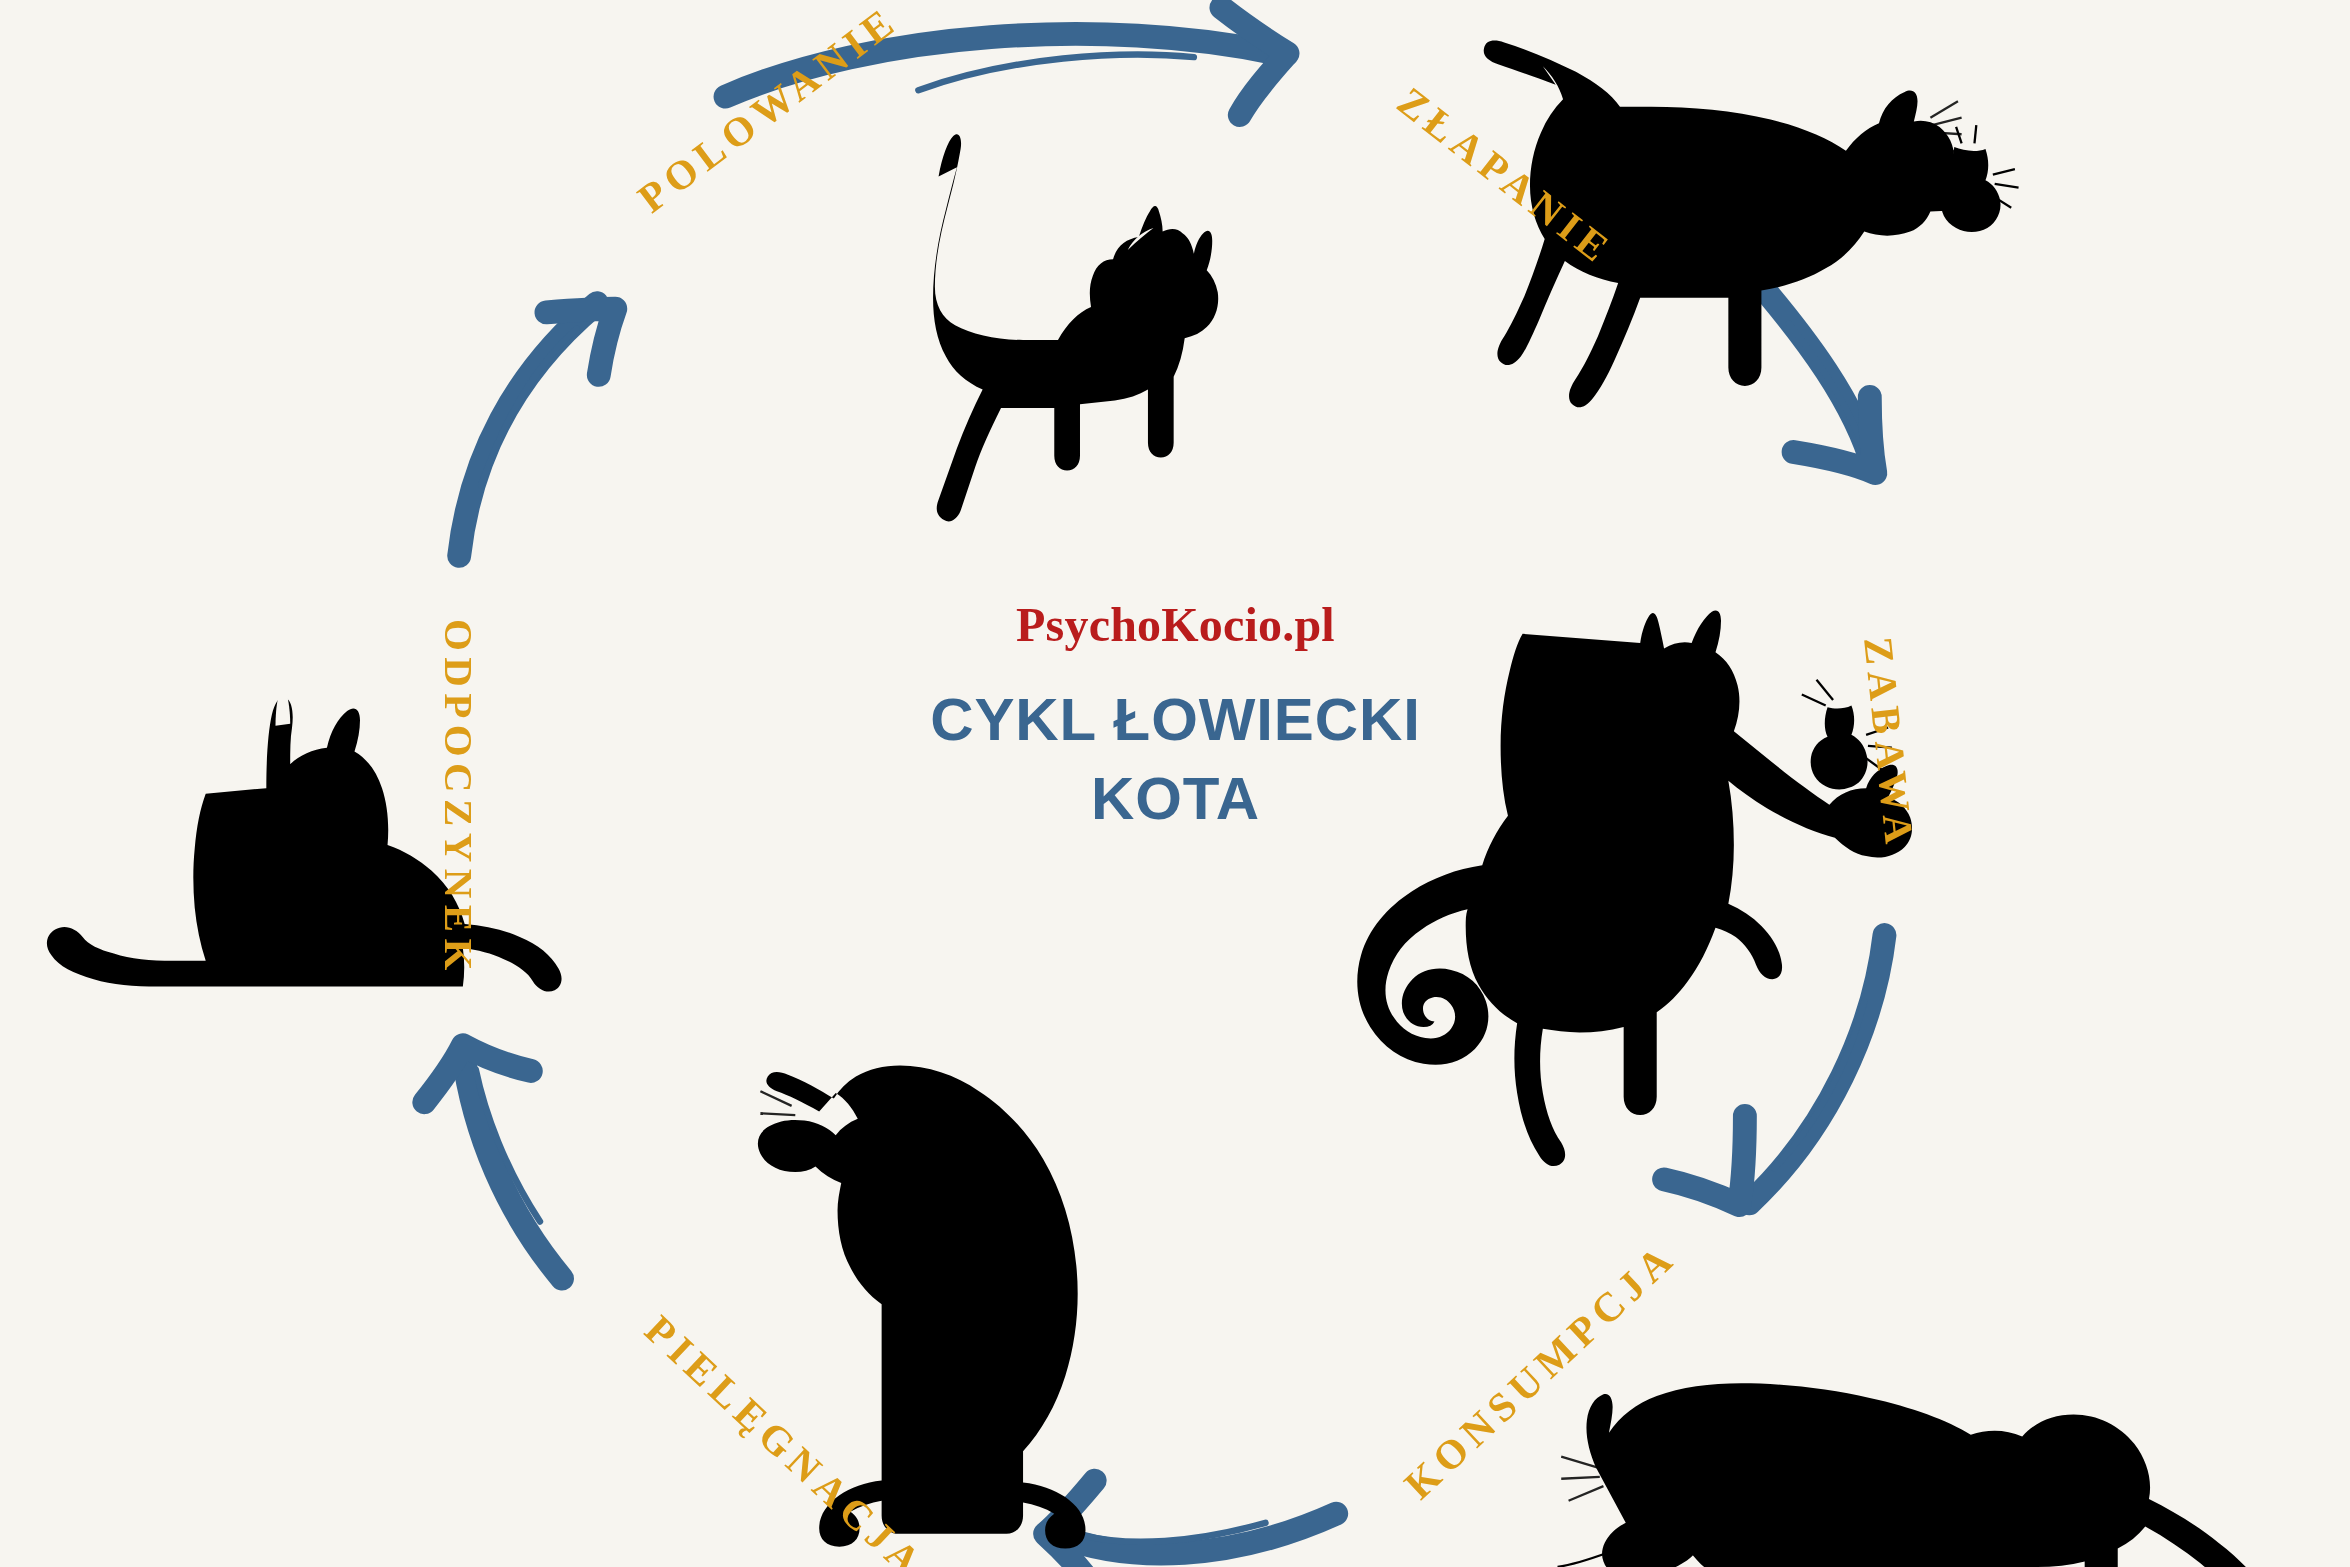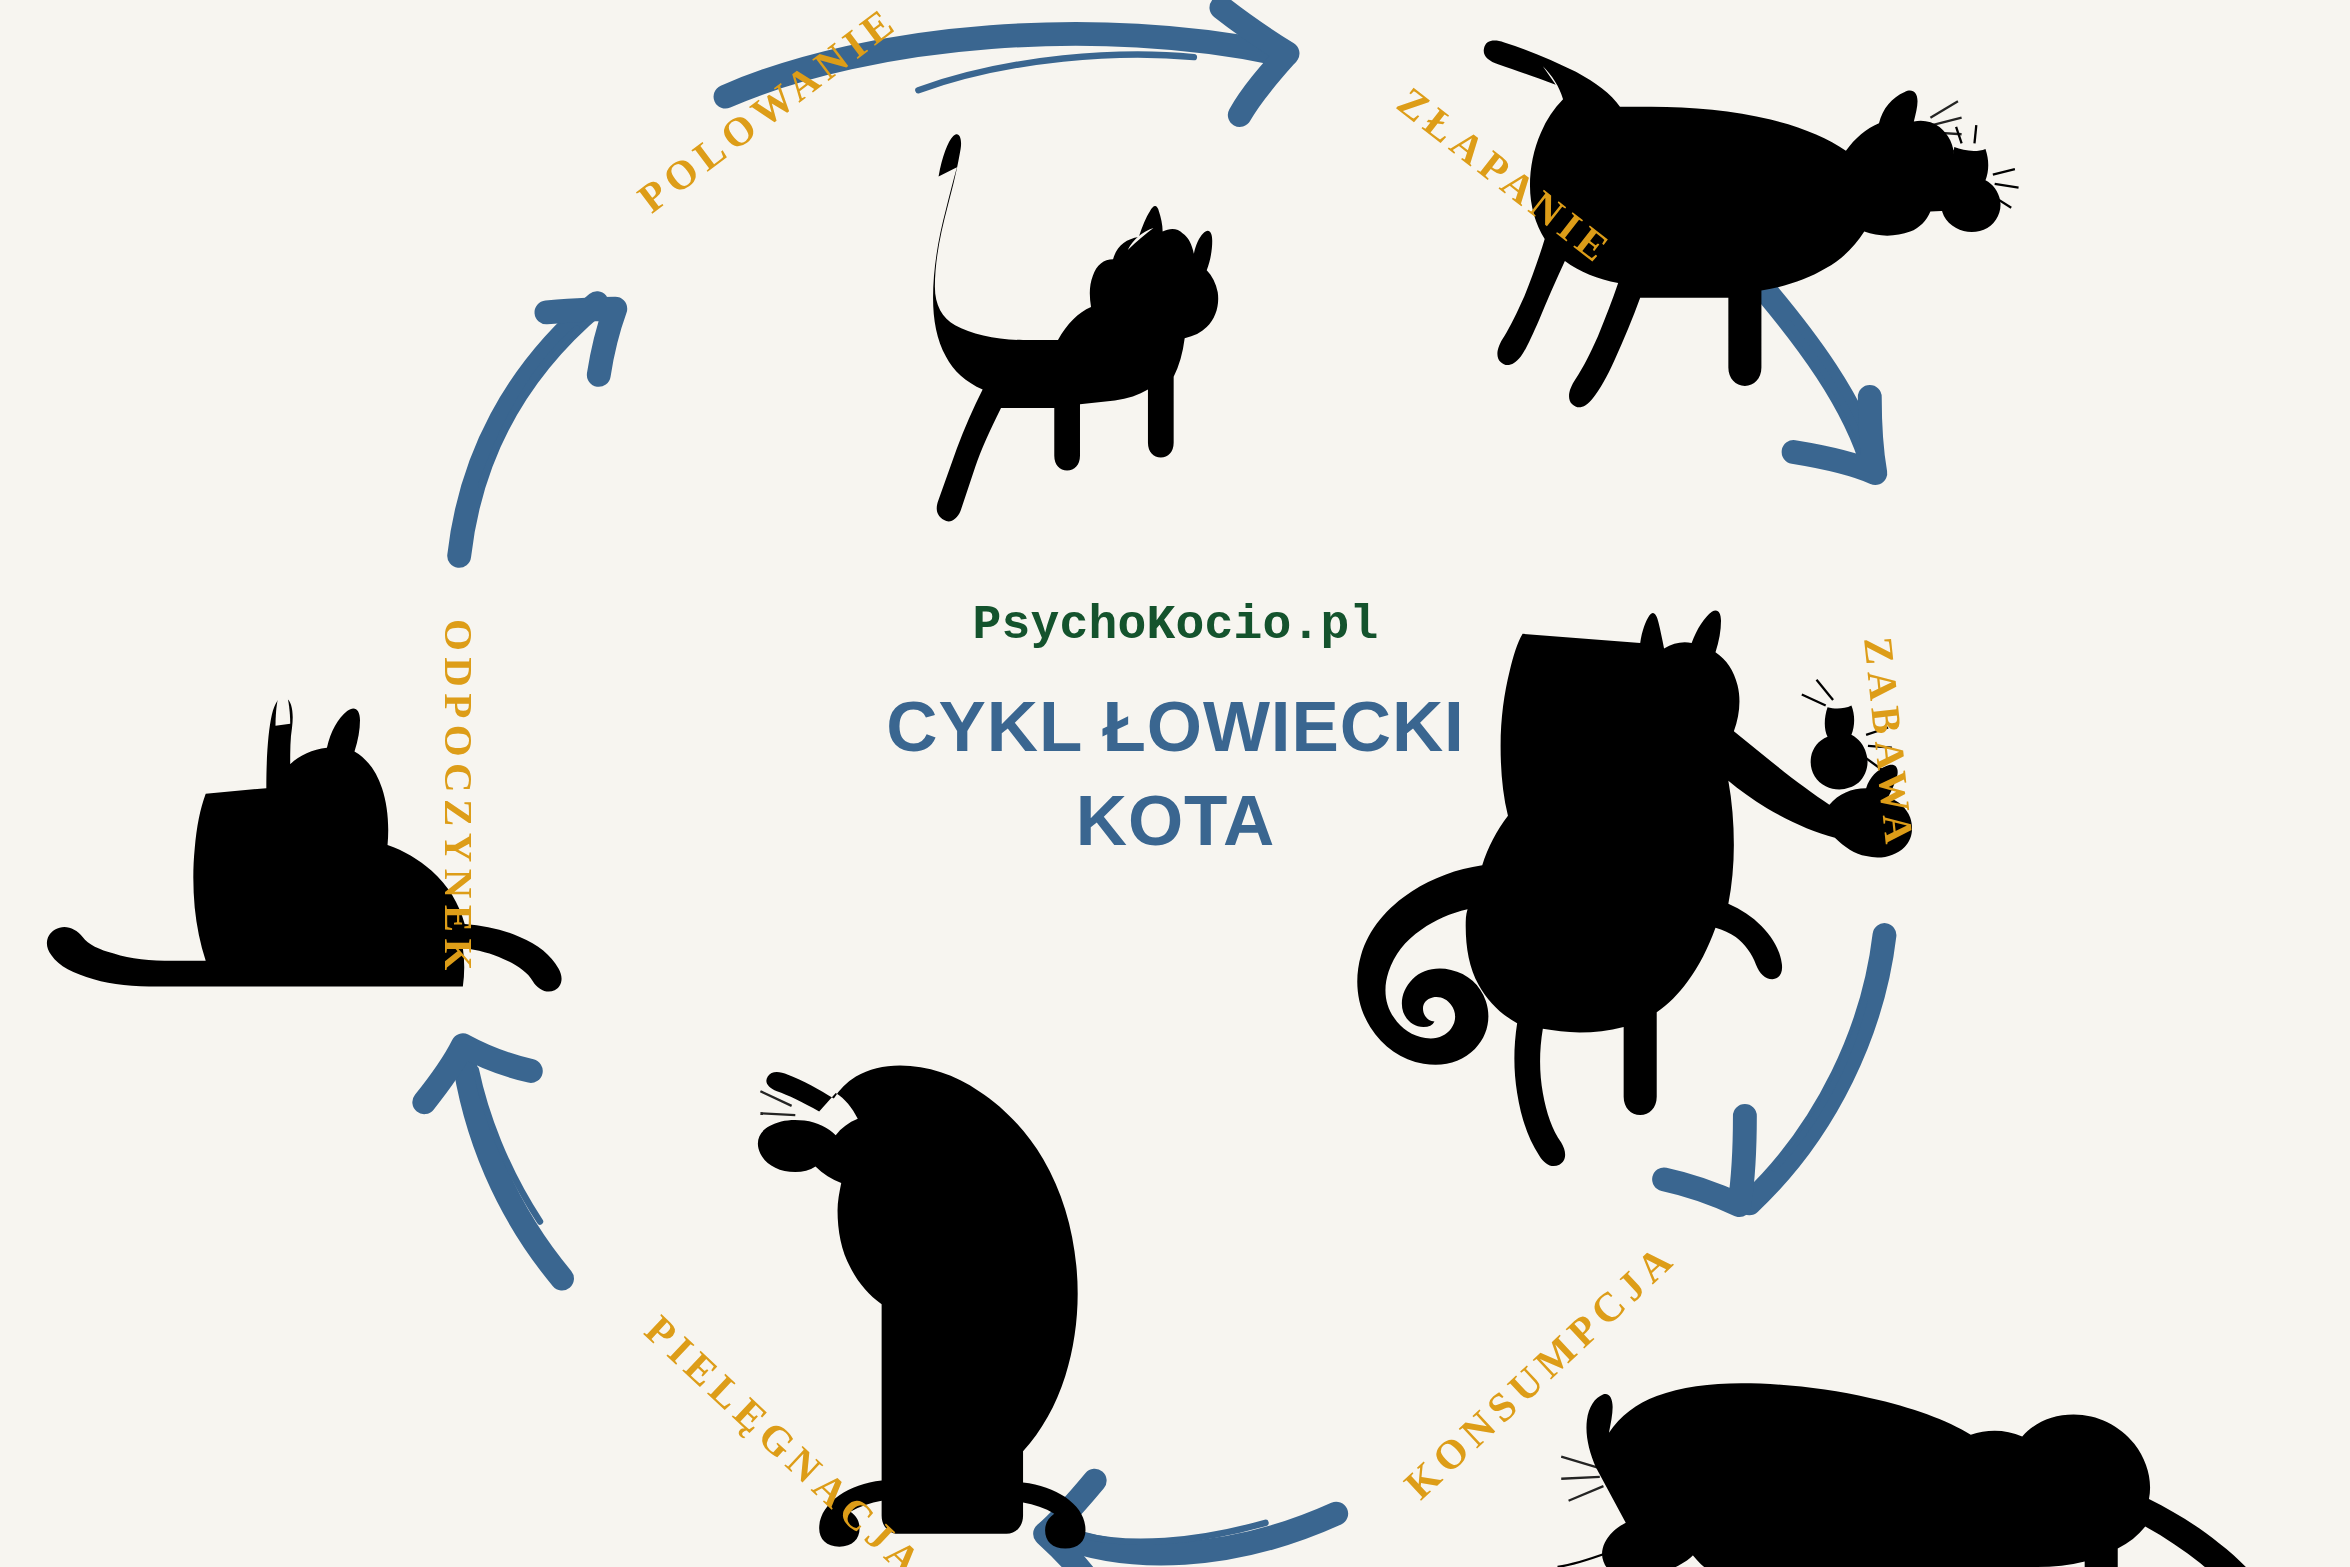--- a/index.html
+++ b/index.html
@@ -24,32 +24,32 @@
   .center-block {
     position: absolute;
     left: 50%;
     top: 601px;
     transform: translateX(-50%);
     width: 826px;
     text-align: center;
     pointer-events: none;
   }
   .brand {
-    font-family: Liberation Mono, monospace;
+    font-family: Liberation Serif, serif;
     font-weight: bold;
     font-size: 48px;
-    color: #14532d;
+    color: #b91c1c;
     letter-spacing: 0.2px;
     margin: 0 0 31px 0;
     line-height: 1;
   }
   .cycle-title {
     font-family: "Liberation Sans", sans-serif;
     font-weight: bold;
-    font-size: 71px;
+    font-size: 60px;
     color: #3a6690;
     line-height: 1.32;
     letter-spacing: 0.9px;
     margin: 0;
     white-space: pre-line;
   }
   .stage-label {
     position: absolute;
     font-family: "Liberation Serif", serif;
     font-weight: bold;

